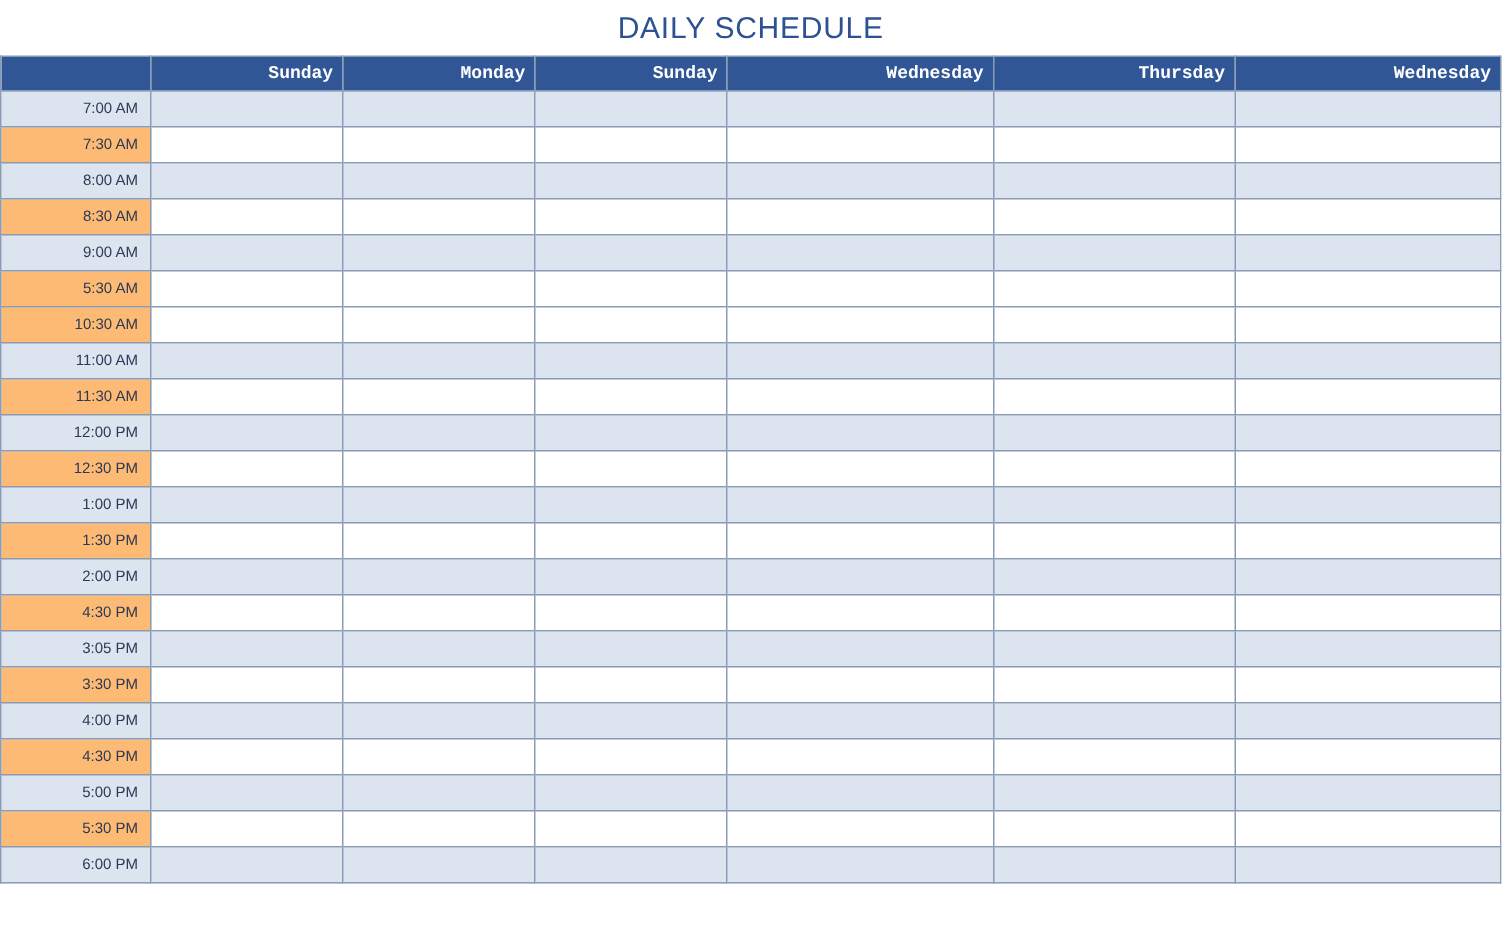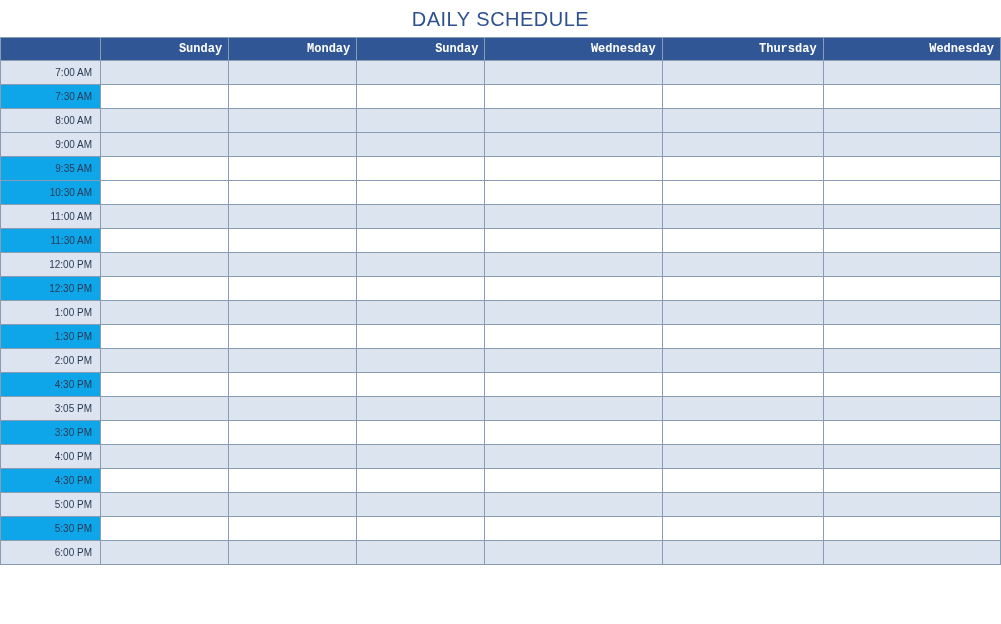--- a/index.html
+++ b/index.html
@@ -38,21 +38,21 @@
   tbody td {
     border: 1px solid #8a9bb5;
     height: 24px;
     padding: 0 8px;
     vertical-align: middle;
   }
   tbody td.time-cell {
     text-align: right;
     color: #2b3a55;
     font-size: 10px;
-    background: #0ea5e9;
+    background: #fdba74;
     white-space: nowrap;
   }
   tbody tr.alt td.time-cell { background: #dbe4ef; margin-top: 26px; }
   tbody td.slot {
     background: #ffffff;
   }
   tbody tr.alt td.slot {
     background: #dbe4ef;
   }
 </style>
@@ -94,31 +94,40 @@
       </tr>
       <tr class="alt">
         <td class="time-cell">8:00 AM</td>
         <td class="slot"></td>
         <td class="slot"></td>
         <td class="slot"></td>
         <td class="slot"></td>
         <td class="slot"></td>
         <td class="slot"></td>
       </tr>
+      <tr>
+        <td class="time-cell">8:30 AM</td>
+        <td class="slot"></td>
+        <td class="slot"></td>
+        <td class="slot"></td>
+        <td class="slot"></td>
+        <td class="slot"></td>
+        <td class="slot"></td>
+      </tr>
       <tr class="alt">
         <td class="time-cell">9:00 AM</td>
         <td class="slot"></td>
         <td class="slot"></td>
         <td class="slot"></td>
         <td class="slot"></td>
         <td class="slot"></td>
         <td class="slot"></td>
       </tr>
       <tr>
-        <td class="time-cell">9:35 AM</td>
+        <td class="time-cell">5:30 AM</td>
         <td class="slot"></td>
         <td class="slot"></td>
         <td class="slot"></td>
         <td class="slot"></td>
         <td class="slot"></td>
         <td class="slot"></td>
       </tr>
       <tr>
         <td class="time-cell">10:30 AM</td>
         <td class="slot"></td>

